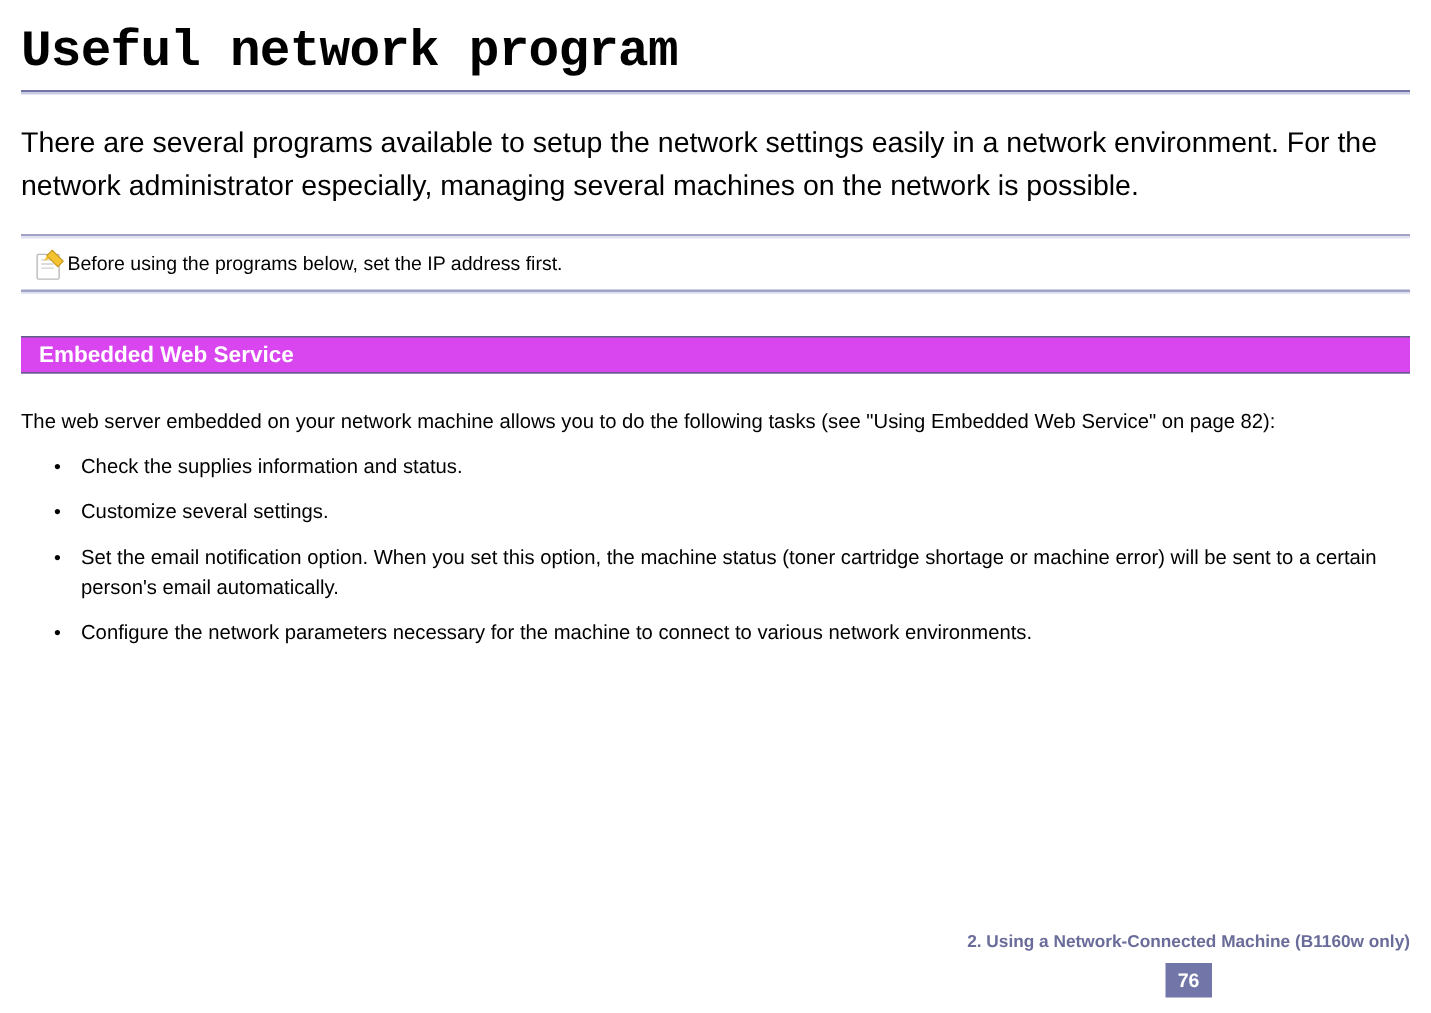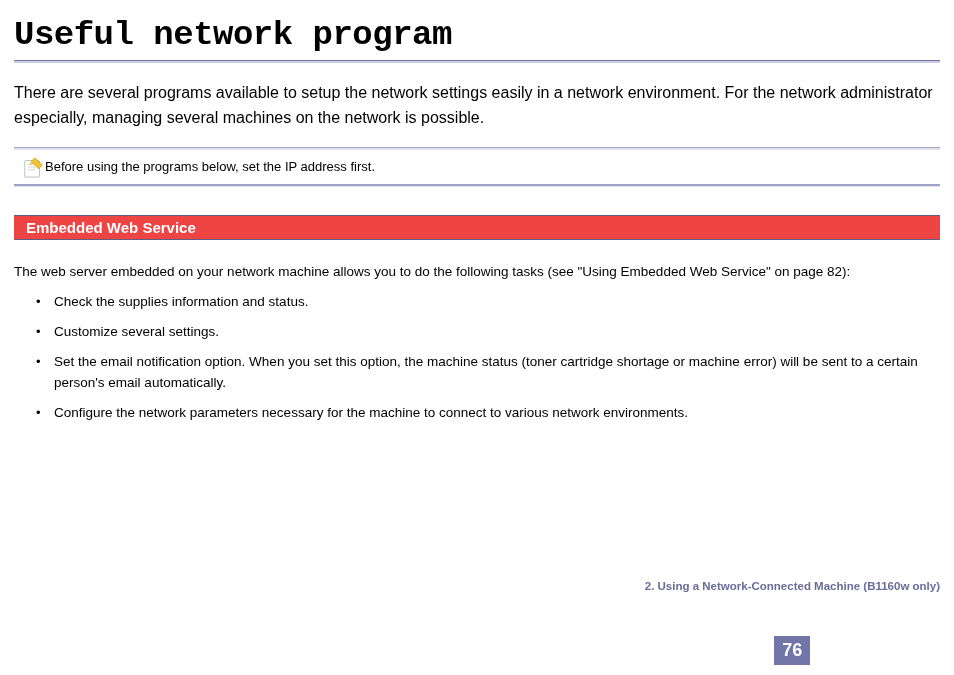--- a/index.html
+++ b/index.html
@@ -18,21 +18,21 @@
       font-family: Liberation Mono, monospace;
       letter-spacing: -0.5px;
     }
     .title-rule {
       margin: 0 14px;
       height: 3px;
       background: linear-gradient(to bottom, #7275a8 0%, #7275a8 45%, #c9cbe0 45%, #c9cbe0 100%);
     }
     .intro-text {
       padding: 18px 14px 16px 14px;
-      font-size: 16px;
+      font-size: 19px;
       line-height: 1.55;
     }
     .note-block {
       margin: 0 14px;
     }
     .note-rule {
       height: 3px;
       background: linear-gradient(to bottom, #a0a2c7 0%, #a0a2c7 50%, #e2e2ee 50%, #e2e2ee 100%);
     }
     .note-body {
@@ -44,21 +44,21 @@
     .note-icon {
       width: 22px;
       height: 22px;
       flex-shrink: 0;
     }
     .note-text {
       font-size: 13px;
     }
     .section-header {
       margin: 28px 14px 0 14px;
-      background: #ef4444;
+      background: #d946ef;
       border-top: 1px solid #5e5f85;
       border-bottom: 1px solid #5e5f85;
       padding: 3px 14px 3px 12px;
     }
     .section-title {
       color: #fff;
       font-weight: 700;
       font-size: 15px;
     }
     .section-text {
@@ -96,23 +96,22 @@
     }
     .footer-text {
       color: #6a6c99;
       font-weight: 700;
       font-size: 11.5px;
     }
     .page-box {
       background: #7275a8;
       color: #fff;
       font-weight: 700;
-      font-size: 18px;
+      font-size: 13px;
       padding: 4px 8px;
-      margin-top: 36px;
     }
   </style>
 </head>
 <body>
 
 <h1 class="page-title">Useful network program</h1>
 <div class="title-rule"></div>
 
 <p class="intro-text">There are several programs available to setup the network settings easily in a network environment. For the network administrator especially, managing several machines on the network is possible.</p>
 

